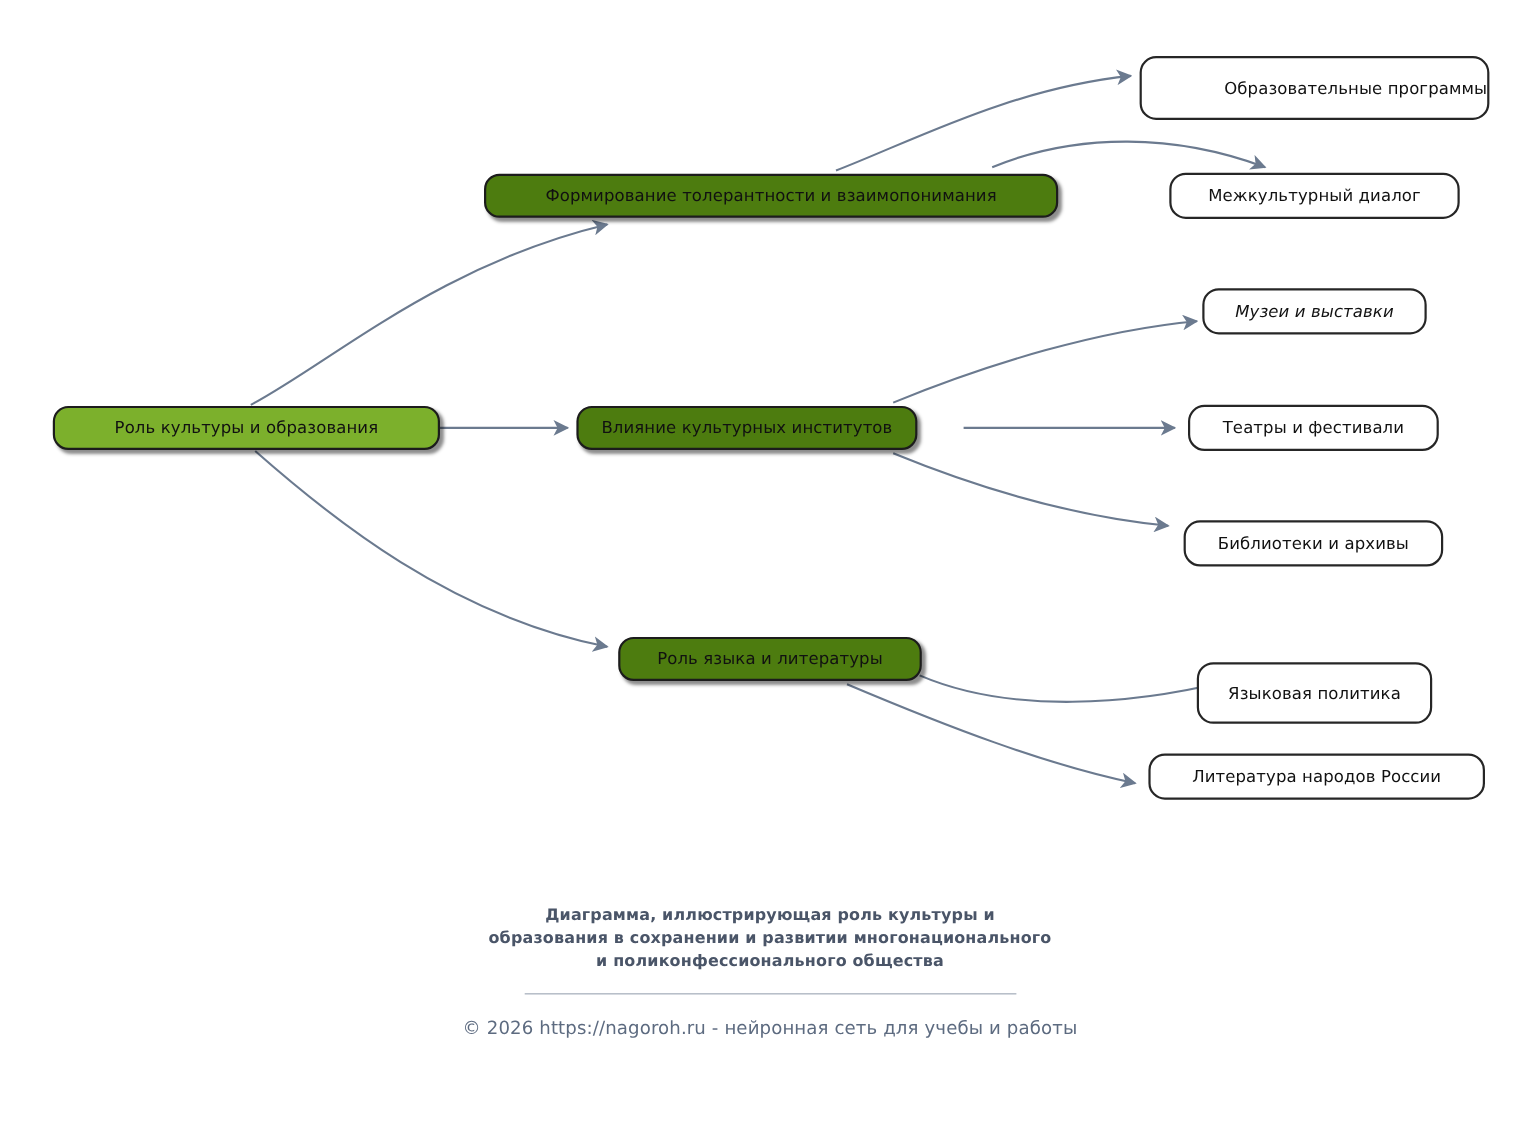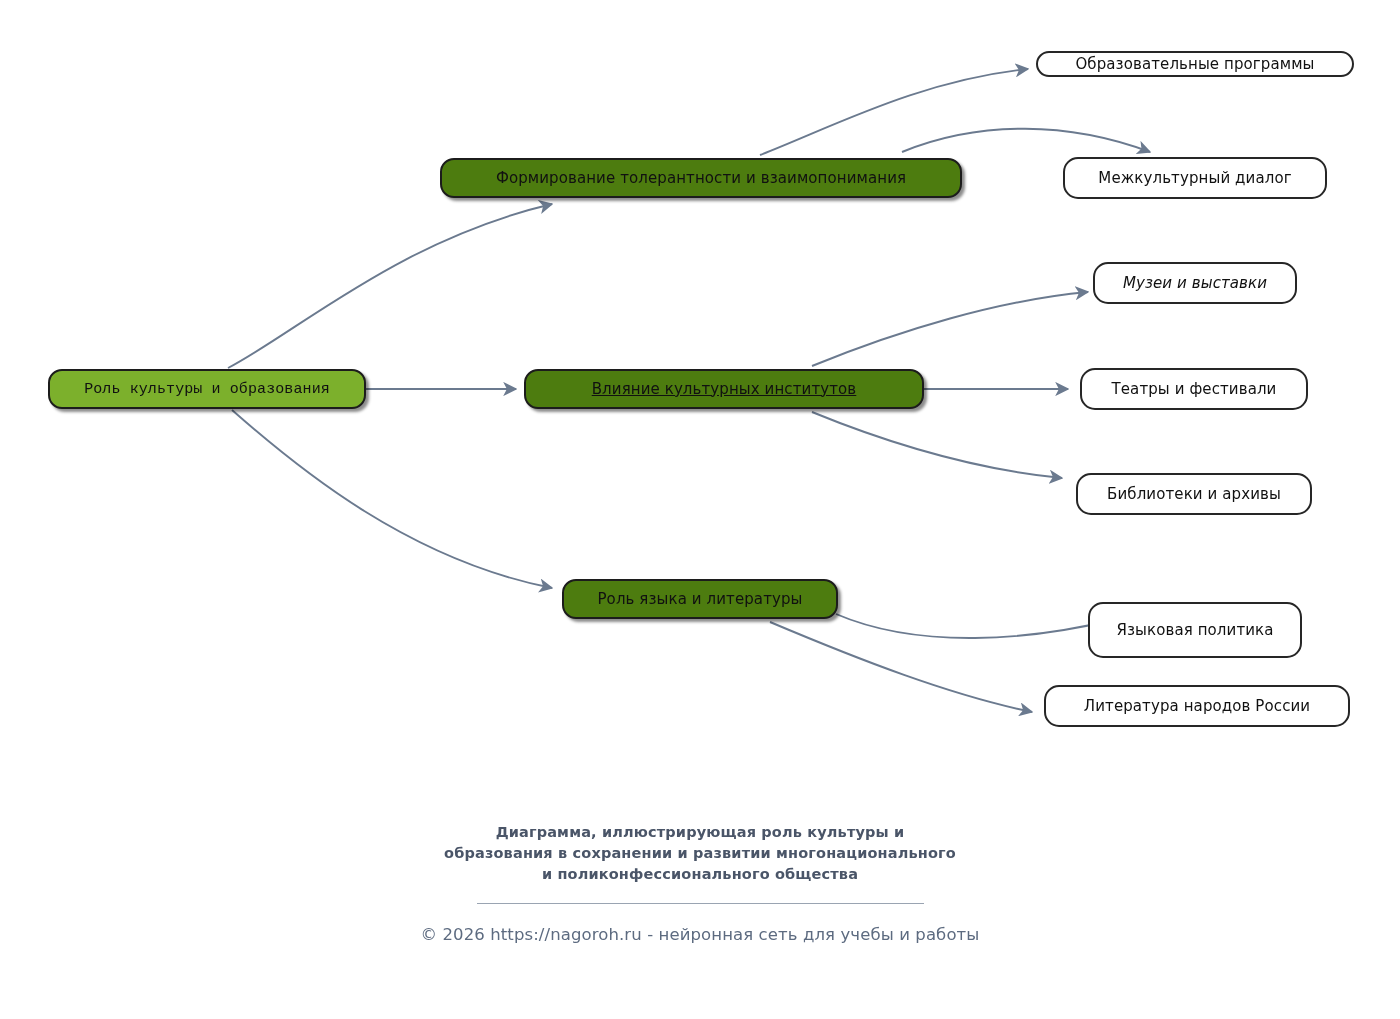--- a/index.html
+++ b/index.html
@@ -125,37 +125,37 @@
 
       <path d="M 812,366 C 900,330 1000,300 1088,292"></path>
       <path d="M 876,389 L 1068,389"></path>
       <path d="M 812,412 C 900,448 980,470 1062,478"></path>
 
       <path d="M 836,614 C 920,650 1030,640 1113,620"></path>
       <path d="M 770,622 C 860,660 950,695 1032,712"></path>
     </g>
   </svg>
 
-  <div class="node node-root" style="left:48px; top:369px; width:318px; height:40px;font-family:Liberation Mono, monospace;">
+  <div class="node node-root" style="left:48px; top:369px; width:352px; height:40px;">
     <span>Роль культуры и образования</span>
   </div>
 
   <div class="node node-branch" style="left:440px; top:158px; width:522px; height:40px;">
     <span>Формирование толерантности и взаимопонимания</span>
   </div>
 
-  <div class="node node-leaf" style="left:1036px; top:51px; width:318px; height:26px;">
+  <div class="node node-leaf" style="left:1036px; top:51px; width:318px; height:58px;justify-content:flex-end;">
     <span>Образовательные программы</span>
   </div>
 
   <div class="node node-leaf" style="left:1063px; top:157px; width:264px; height:42px;">
     <span>Межкультурный диалог</span>
   </div>
 
-  <div class="node node-branch" style="left:524px; top:369px; width:400px; height:40px;text-decoration:underline;">
+  <div class="node node-branch" style="left:524px; top:369px; width:310px; height:40px;">
     <span>Влияние культурных институтов</span>
   </div>
 
   <div class="node node-leaf" style="left:1093px; top:262px; width:204px; height:42px;font-style:italic;">
     <span>Музеи и выставки</span>
   </div>
 
   <div class="node node-leaf" style="left:1080px; top:368px; width:228px; height:42px;">
     <span>Театры и фестивали</span>
   </div>

